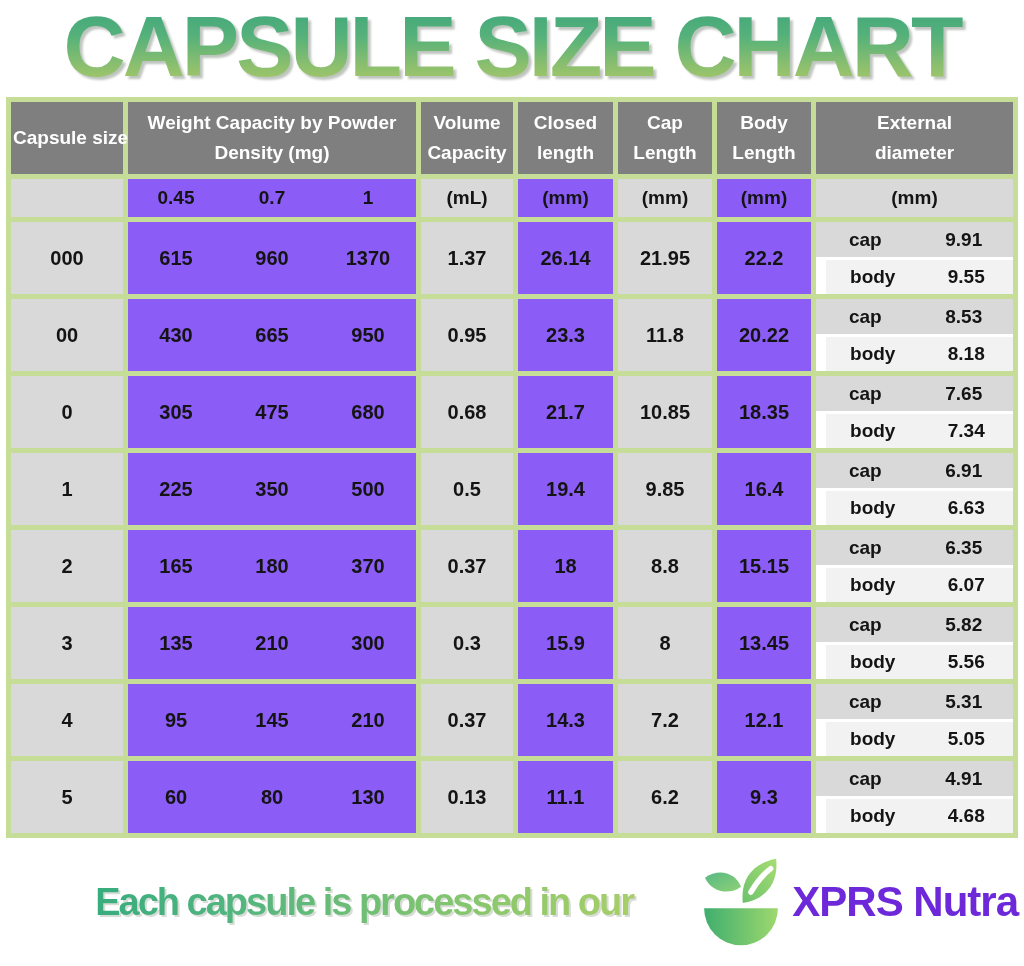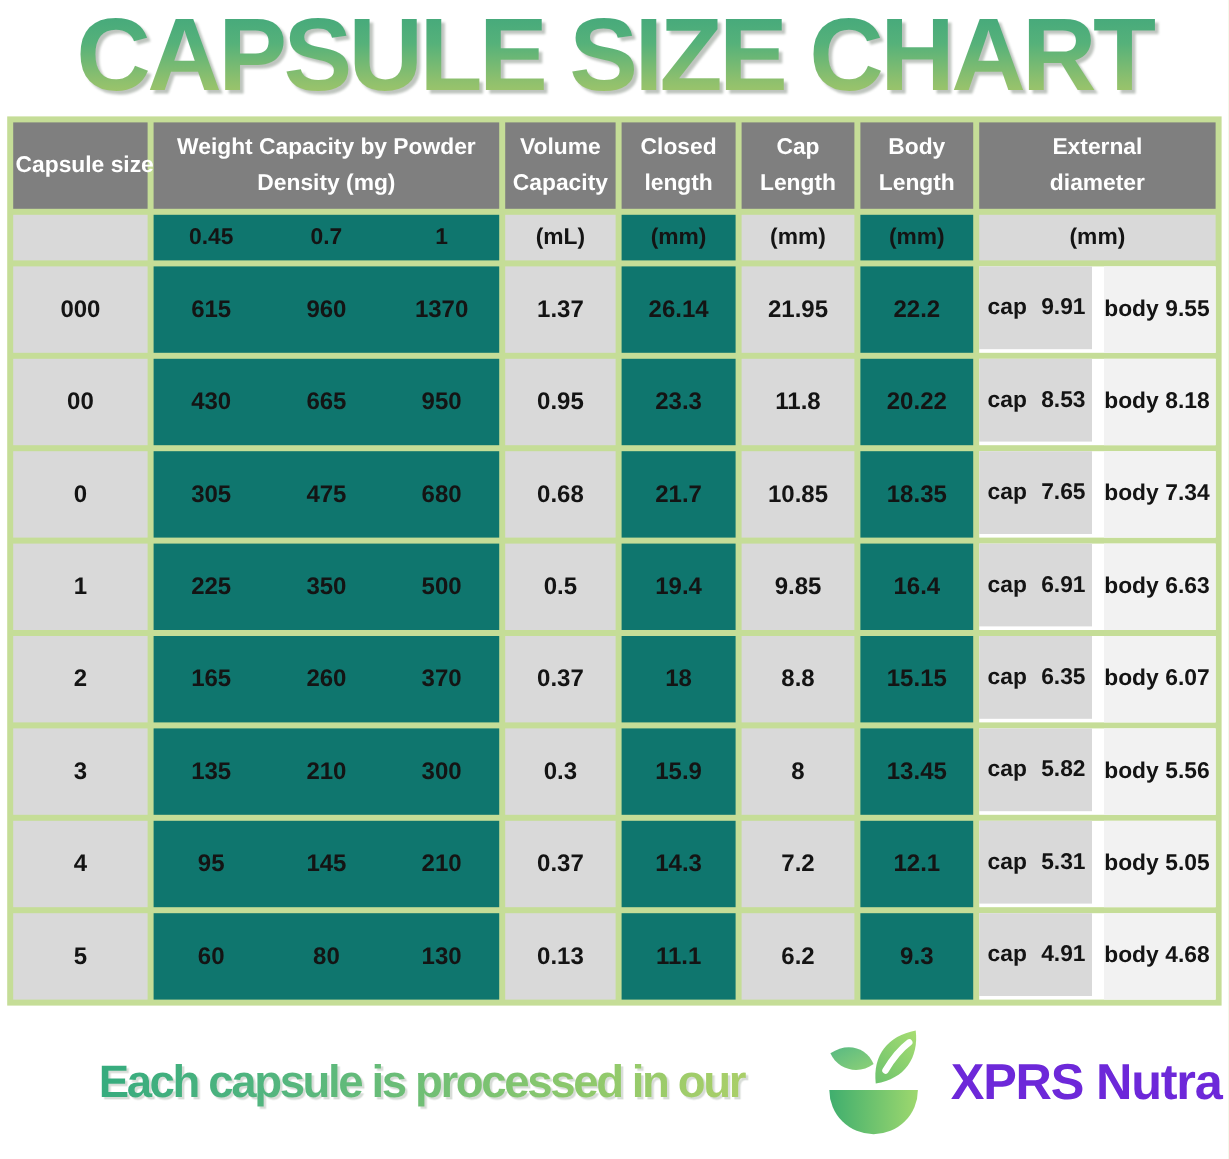--- a/index.html
+++ b/index.html
@@ -28,33 +28,33 @@
   th.th-size{white-space:nowrap;padding:0 2px;}
   th.th-ext{padding:0 42px;}
   tr.head{height:72px;margin-left:44px;}
   tr.units td{height:38px;font-size:19px;}
   tr.data td{height:72px;}
   td{
     text-align:center;vertical-align:middle;font-weight:bold;font-size:20px;
     color:#141414;padding:0;
   }
   .c-gray{background:#d9d9d9;margin-left:36px;}
-  .c-white{background:#0f766e;}
+  .c-white{background:#8b5cf6;}
   .triple{display:flex;width:100%;}
   .triple span{flex:1;text-align:center;}
   td.ext-cell{background:#ffffff;padding:0;}
-  .ext-stack{display:flex;flex-direction:row;height:72px;}
+  .ext-stack{display:flex;flex-direction:column;height:72px;}
   .ext-sub{flex:1;display:flex;align-items:center;font-size:19px;font-weight:bold;}
   .ext-sub .half{flex:1;text-align:center;}
   .ext-sub.cap{background:#d9d9d9;margin-bottom:3px;}
   .ext-sub.body{background:#f2f2f2;margin-left:10px;}
   
   .footer{
     display:flex;align-items:center;justify-content:center;
-    gap:19px;margin-top:18px;padding:0 6px;margin-left:32px;
+    gap:6px;margin-top:18px;padding:0 6px;margin-left:32px;
   }
   .tagline{
     width:662px;text-align:center;
     font-size:38px;font-weight:bold;letter-spacing:-2px;line-height:1.15;
     background:linear-gradient(100deg,#2ca87d 0%,#52b57f 30%,#8cc86c 70%,#b3d168 100%);
     -webkit-background-clip:text;background-clip:text;color:transparent;
     filter:drop-shadow(2px 2px 0 rgba(140,155,140,0.35));
     white-space:nowrap;
   }
   .logo{flex:none;}
@@ -210,21 +210,21 @@
         </div>
       </div>
     </td>
   </tr>
 
   <tr class="data">
     <td class="c-gray">2</td>
     <td class="c-white">
       <div class="triple">
         <span>165</span>
-        <span>260</span>
+        <span>180</span>
         <span>370</span>
       </div>
     </td>
     <td class="c-gray">0.37</td>
     <td class="c-white">18</td>
     <td class="c-gray">8.8</td>
     <td class="c-white">15.15</td>
     <td class="ext-cell">
       <div class="ext-stack">
         <div class="ext-sub cap">

